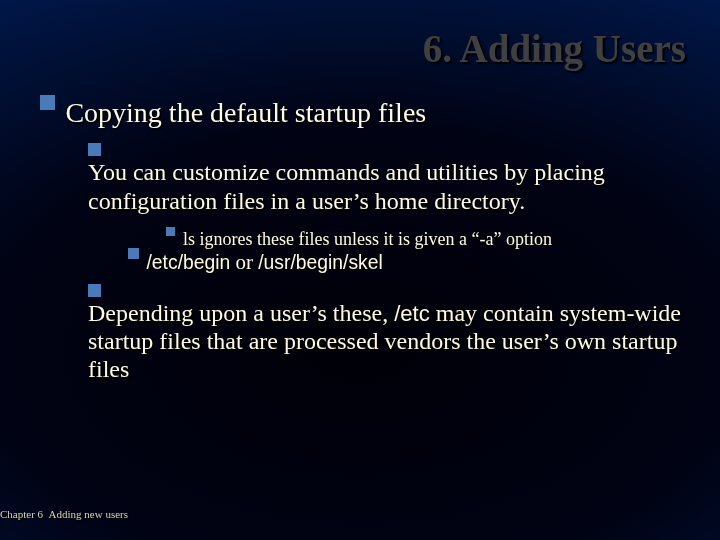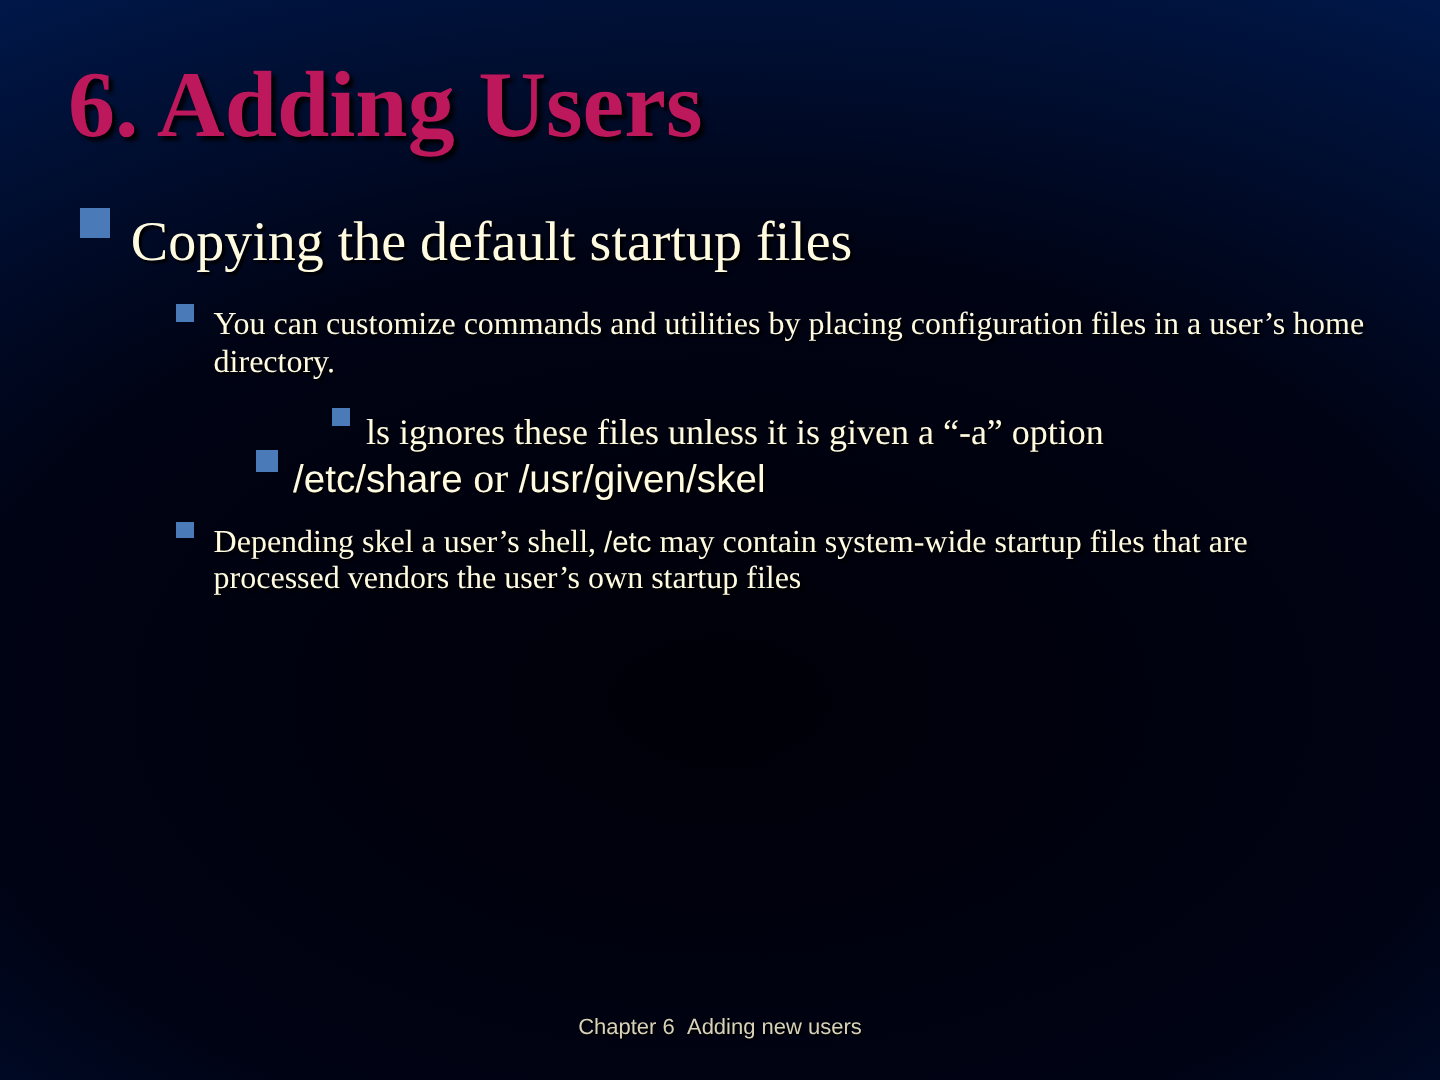--- a/index.html
+++ b/index.html
@@ -5,24 +5,24 @@
   * { margin: 0; padding: 0; box-sizing: border-box; }
   html, body { width: 720px; height: 540px; overflow: hidden; }
   body {
     background: radial-gradient(ellipse 140% 110% at 50% 65%, #000008 0%, #000314 38%, #00184a 70%, #083a85 92%, #1a5aa8 100%);
     font-family: "Times New Roman", Times, serif;
     color: #fffded;
     position: relative;
   }
   .slide { width: 100%; height: 100%; padding: 26px 34px 0 34px; }
   .title {
-    text-align: left;
-    font-size: 47px;
+    text-align: right;
+    font-size: 39px;
     font-weight: bold;
-    color: #be185d;
+    color: #404040;
     text-shadow: 2px 2px 2px #000;
     margin-bottom: 26px;
   }
   .bullet {
     display: inline-block;
     width: 0.55em;
     height: 0.55em;
     background: #4a7ab8;
     margin-right: 10px;
     vertical-align: middle;
@@ -34,26 +34,27 @@
   .row { display: flex; align-items: flex-start; }
   .row > span.txt { flex: 1; }
   .l1 {
     font-size: 28px;
     color: #fffbe0;
     text-shadow: 1.5px 1.5px 1px #000;
     margin-left: 6px;
     margin-bottom: 16px;
   }
   .l2 {
-    font-size: 16px;
+    font-size: 24px;
     color: #fffbe0;
     text-shadow: 1.5px 1.5px 1px #000;
     margin-left: 54px;
     margin-bottom: 14px;
     line-height: 1.18;
+    flex-direction: column;
   }
   .l3 {
     font-size: 21px;
     color: #fffbe0;
     text-shadow: 1.2px 1.2px 1px #000;
     margin-left: 94px;
     margin-bottom: 10px;
     line-height: 1.2;
   }
   .l4 {
@@ -62,22 +63,22 @@
     text-shadow: 1px 1px 1px #000;
     margin-left: 132px;
     margin-bottom: 0;
     line-height: 1.2;
   }
   .sans { font-family: Arial, Helvetica, sans-serif; font-size: 0.92em; }
   .footer {
     position: absolute;
     left: 0; right: 0;
     bottom: 20px;
-    text-align: center;
-    font-family: Liberation Sans, sans-serif;
+    text-align: left;
+    font-family: Liberation Serif, serif;
     font-size: 11px;
     color: #d8d2b8;
     text-shadow: 1px 1px 1px #000;
     margin-top: 46px;
   }
 </style>
 </head>
 <body>
 
 <div class="slide">
@@ -95,23 +96,23 @@
 
 
   <div class="row l4">
     <span class="bullet small"></span>
     <span class="txt">ls ignores these files unless it is given a “-a” option</span>
   </div>
 
 
   <div class="row l3">
     <span class="bullet small"></span>
-    <span class="txt"><span class="sans">/etc/share</span><span> or </span><span class="sans">/usr/given/skel</span></span>
+    <span class="txt"><span class="sans">/etc/begin</span><span> or </span><span class="sans">/usr/begin/skel</span></span>
   </div>
 
   <div class="row l2">
     <span class="bullet"></span>
-    <span class="txt"><span>Depending skel a user’s shell, </span><span class="sans">/etc</span><span> may contain system-wide startup files that are processed vendors the user’s own startup files</span></span>
+    <span class="txt"><span>Depending upon a user’s these, </span><span class="sans">/etc</span><span> may contain system-wide startup files that are processed vendors the user’s own startup files</span></span>
   </div>
 
 </div>
 
 <div class="footer">Chapter 6&nbsp;&nbsp;Adding new users</div>
 
 </body></html>

